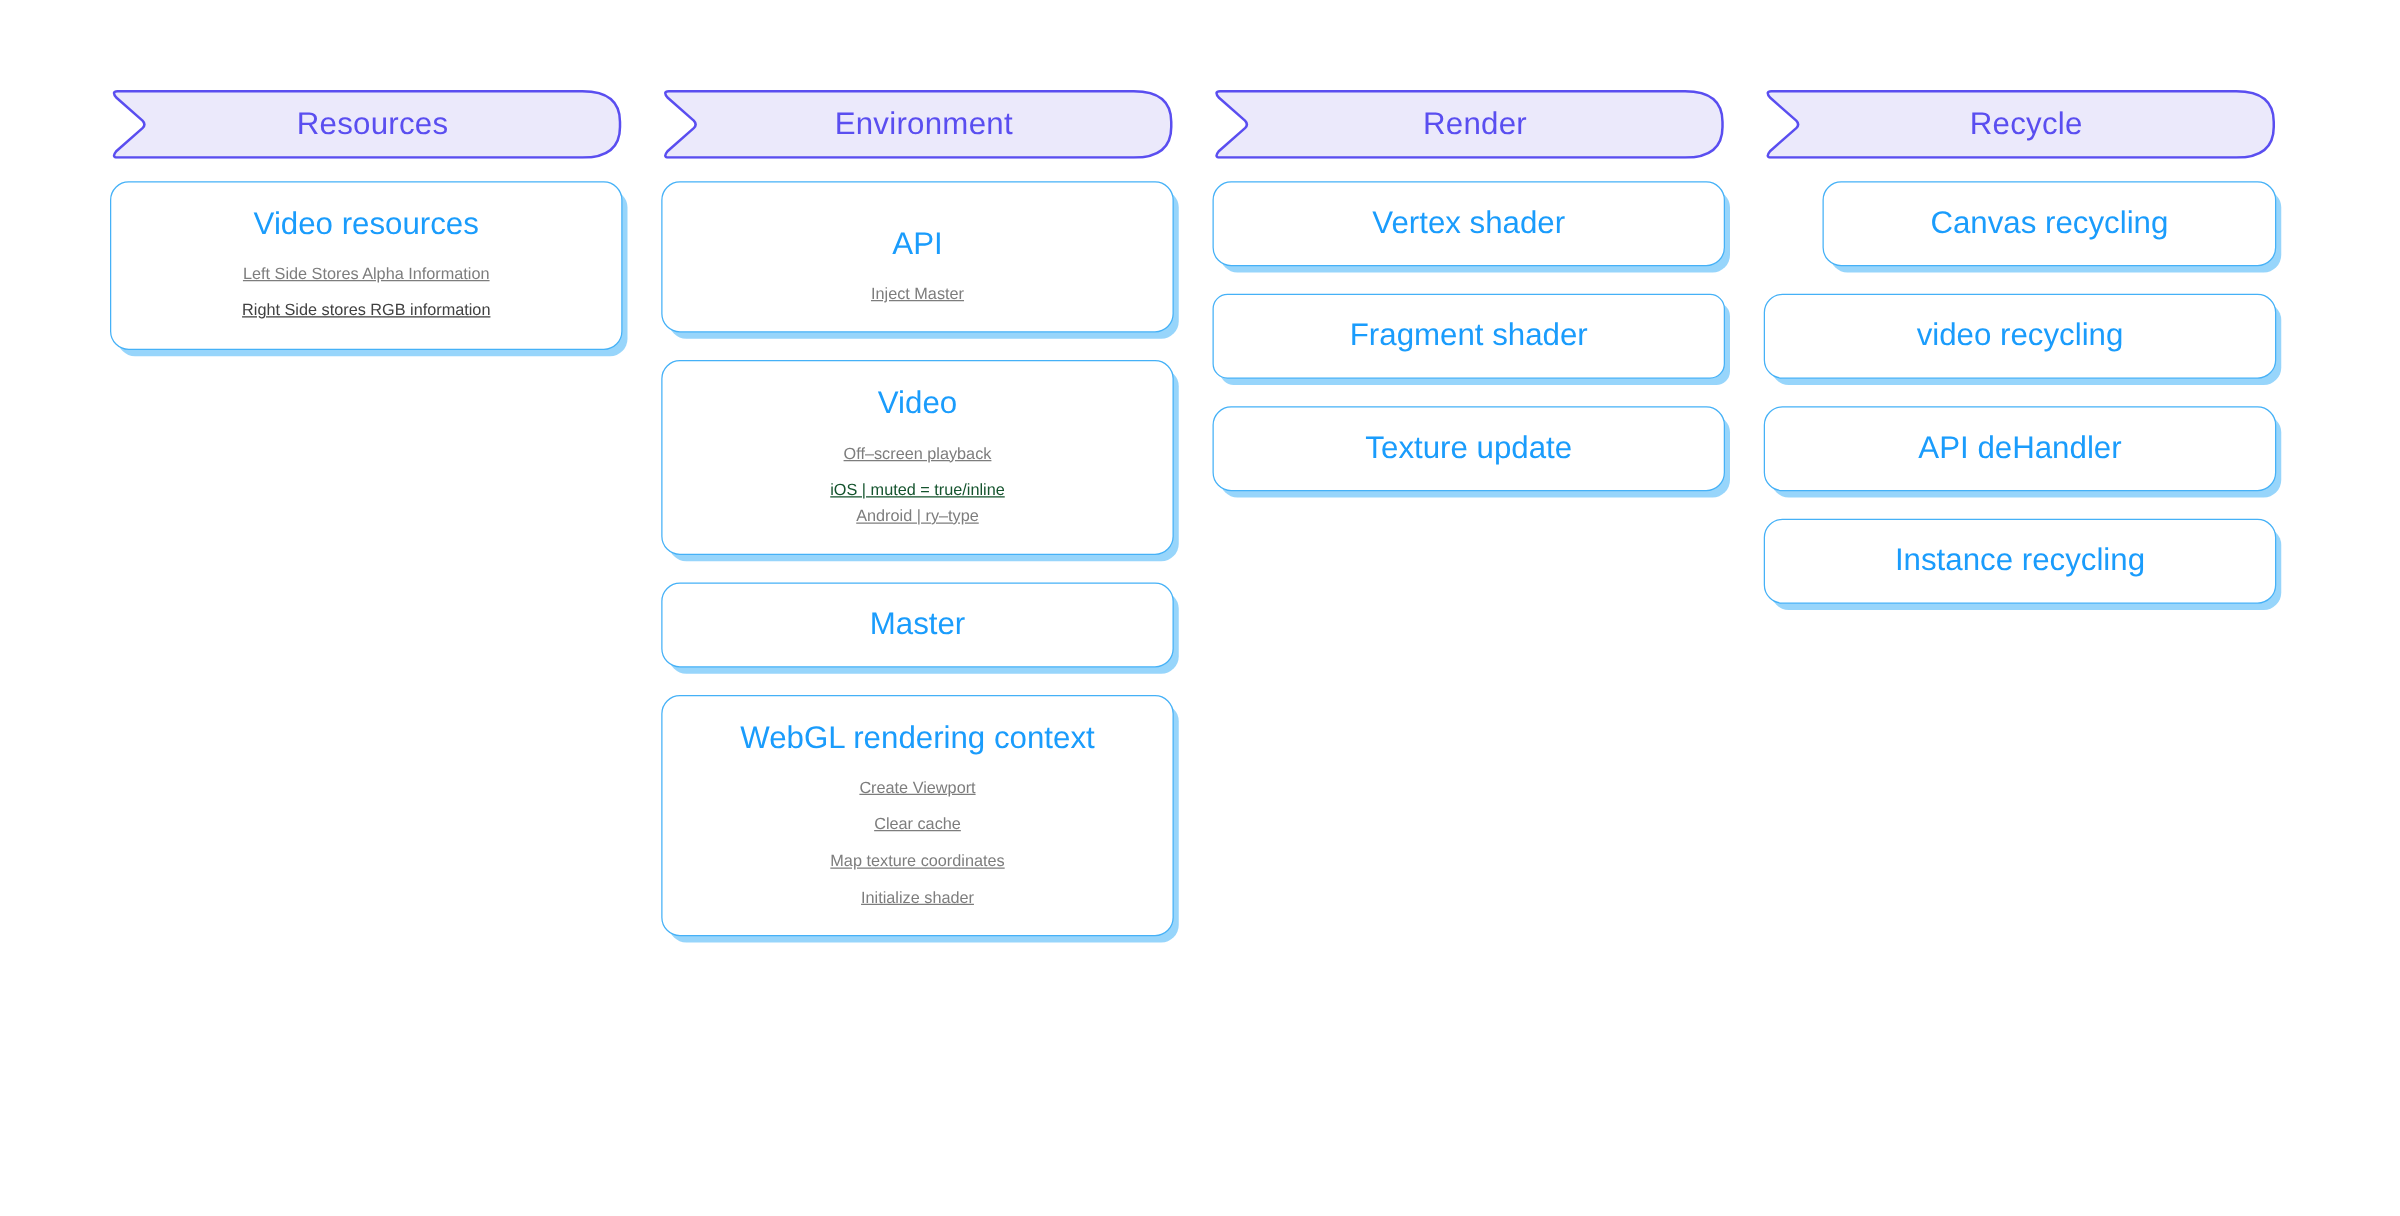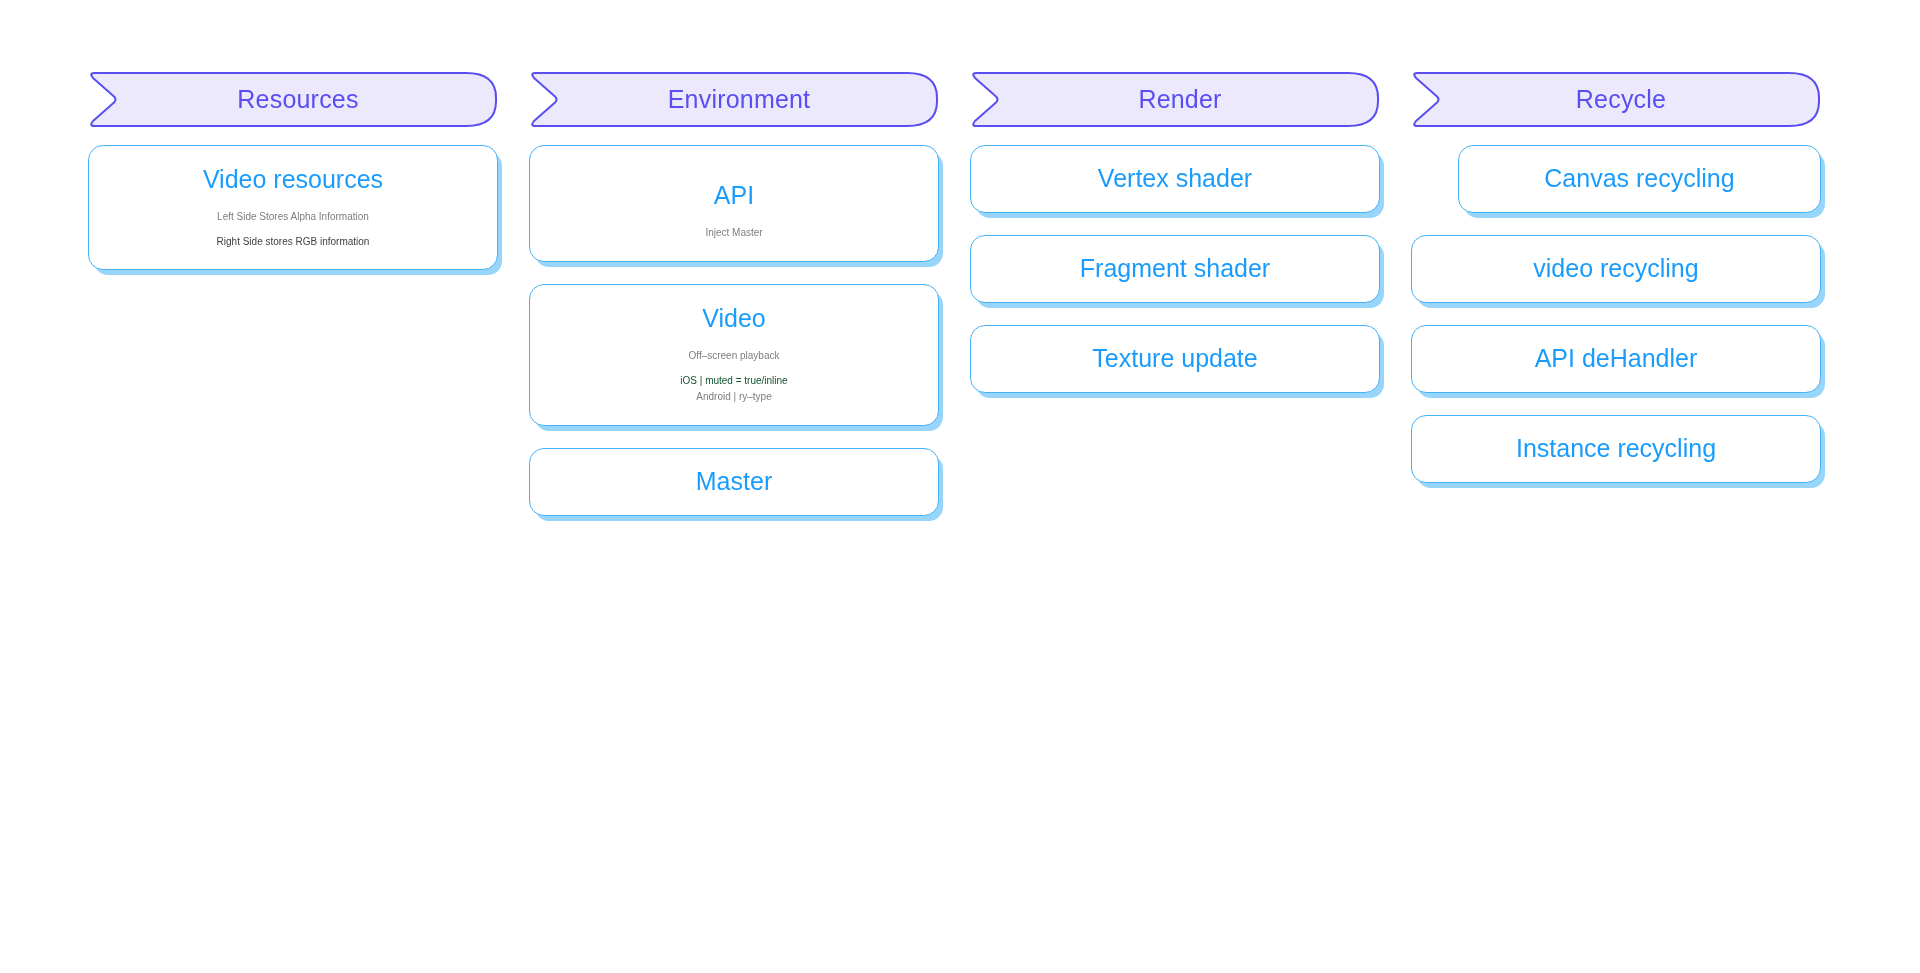--- a/index.html
+++ b/index.html
@@ -108,24 +108,25 @@
   .card-lines {
     margin-top: 14px;
     display: flex;
     flex-direction: column;
     align-items: center;
     gap: 9px;
     width: 100%;
   }
 
   .card-line {
-    font-size: 10px;
+    font-size: 13px;
     color: #7d7d7d;
     line-height: 1.55;
     white-space: nowrap;
+    text-decoration: underline;
   }
 
   .card-group {
     display: flex;
     flex-direction: column;
     align-items: center;
     gap: 1px;
     width: 100%;
   }
 </style>
@@ -179,34 +180,51 @@
               </div>
               <div class="card-group">
                 <div class="card-line" style="color: #14532d;">iOS | muted = true/inline</div>
                 <div class="card-line" style="color: rgb(125, 125, 125);">Android | ry–type</div>
               </div>
             </div>
           </div>
           <div class="card compact" style="border-color: rgb(69, 177, 247);">
             <div class="card-title" style="color: rgb(26, 156, 252);">Master</div>
           </div>
+          <div class="card" style="border-color: rgb(69, 177, 247);">
+            <div class="card-title" style="color: rgb(26, 156, 252);">WebGL rendering context</div>
+            <div class="card-lines">
+              <div class="card-group">
+                <div class="card-line" style="color: rgb(125, 125, 125);">Create Viewport</div>
+              </div>
+              <div class="card-group">
+                <div class="card-line" style="color: rgb(125, 125, 125);">Clear cache</div>
+              </div>
+              <div class="card-group">
+                <div class="card-line" style="color: rgb(125, 125, 125);">Map texture coordinates</div>
+              </div>
+              <div class="card-group">
+                <div class="card-line" style="color: rgb(125, 125, 125);">Initialize shader</div>
+              </div>
+            </div>
+          </div>
         </div>
       </div>
       <div class="column">
         <div class="chevron">
           <svg class="chevron-svg" viewBox="0 0 410 55" preserveAspectRatio="none">
             <path d="M 6 1 L 378 1 Q 408 1 408 25.5 L 408 29.5 Q 408 54 378 54 L 6 54 Q 1 54 5 49 L 26 30.5 Q 29 27.5 26 24.5 L 5 6 Q 1 1 6 1 Z" fill="#ebe9fb" stroke="#5a4ef0" stroke-width="2" stroke-linejoin="round"></path>
           </svg>
           <div class="chevron-label" style="color: rgb(90, 78, 240);">Render</div>
         </div>
         <div class="cards">
           <div class="card compact" style="border-color: rgb(69, 177, 247);">
             <div class="card-title" style="color: rgb(26, 156, 252);">Vertex shader</div>
           </div>
-          <div class="card compact" style="border-color: rgb(69, 177, 247);">
+          <div class="card compact" style="border-color: rgb(69, 177, 247); border-radius: 12px;">
             <div class="card-title" style="color: rgb(26, 156, 252);">Fragment shader</div>
           </div>
           <div class="card compact" style="border-color: rgb(69, 177, 247);">
             <div class="card-title" style="color: rgb(26, 156, 252);">Texture update</div>
           </div>
         </div>
       </div>
       <div class="column">
         <div class="chevron">
           <svg class="chevron-svg" viewBox="0 0 410 55" preserveAspectRatio="none">

